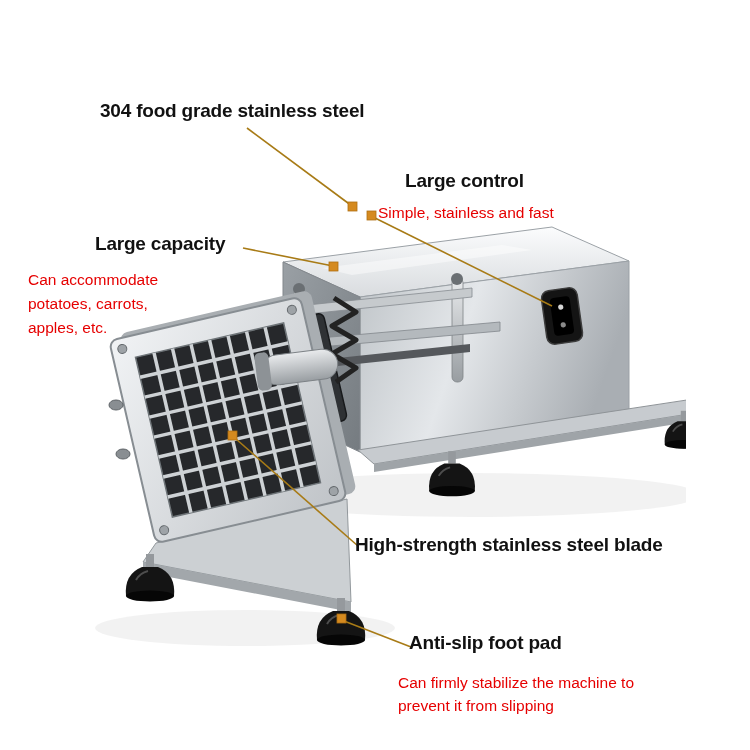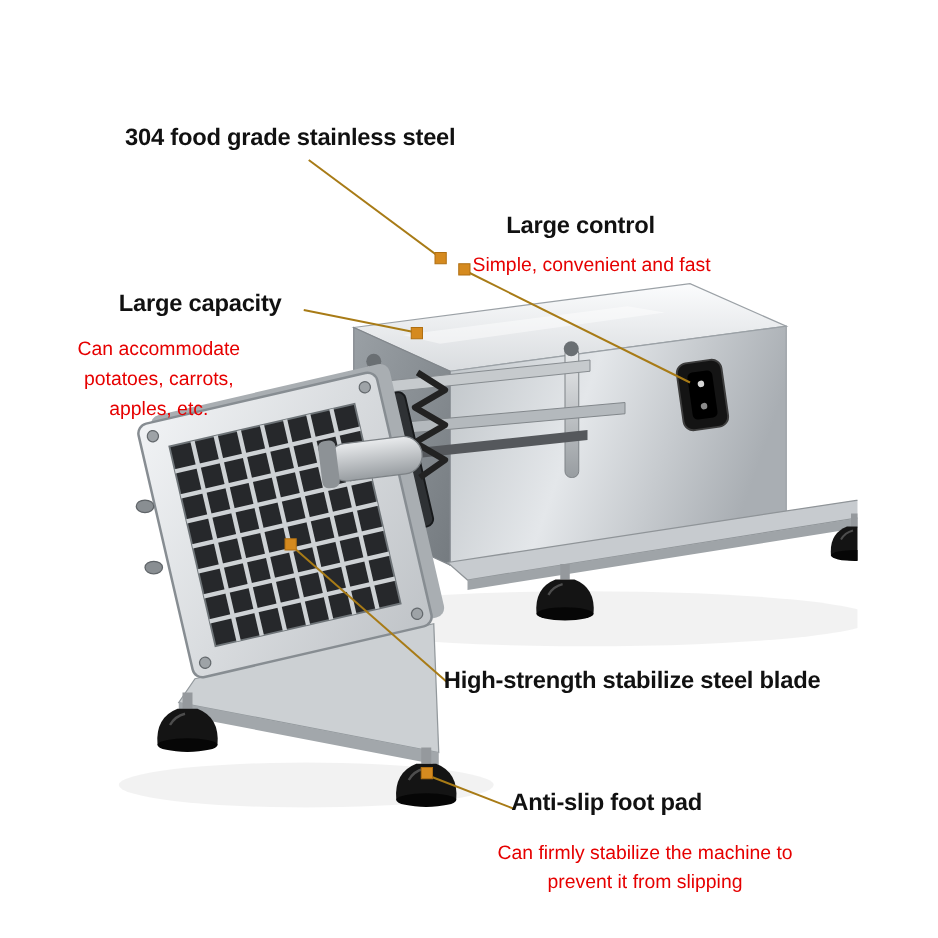--- a/index.html
+++ b/index.html
@@ -5,37 +5,37 @@
   :root{
     --title:#111111;
     --desc:#e60000;
     --leader:#a87b16;
     --marker:#d58a1f;
     --background:#ffffff;
   }
   html,body{margin:0;padding:0;background:var(--background);}
   .stage{
     position:relative;width:686px;height:750px;background:var(--background);
-    font-family:"Liberation Sans",sans-serif;overflow:hidden;text-align:center;
+    font-family:"Liberation Sans",sans-serif;overflow:hidden;
   }
   .stage svg{position:absolute;left:0;top:0;}
   .ann-title{
     position:absolute;font-weight:700;font-size:19px;color:var(--title);
     letter-spacing:-0.2px;white-space:pre;
   }
   .ann-desc{
     position:absolute;font-size:15.5px;color:var(--desc);
     white-space:pre-line;line-height:1.47;
   }
   
   .t-material{left:100px;top:100px;}
   .t-button{left:405px;top:170px;}
   .d-button{left:378px;top:202px;}
   .t-capacity{left:95px;top:233px;}
-  .d-capacity{left:28px;top:268px;line-height:1.55;margin-left:34px;}
+  .d-capacity{left:28px;top:268px;line-height:1.55;}
   .t-blade{left:355px;top:534px;}
   .d-blade{left:376px;top:563px;line-height:1.42;}
   .t-foot{left:409px;top:632px;}
   .d-foot{left:398px;top:672px;}
 </style>
 </head>
 <body>
 
 <div class="stage">
 
@@ -171,25 +171,25 @@
       <rect x="367" y="211" width="9" height="9"></rect>
       <rect x="329" y="262" width="9" height="9"></rect>
       <rect x="228" y="431" width="9" height="9"></rect>
       <rect x="337" y="614" width="9" height="9"></rect>
     </g>
   </svg>
 
   <div class="ann-title t-material">304 food grade stainless steel</div>
 
   <div class="ann-title t-button">Large control</div>
-  <div class="ann-desc d-button">Simple, convenient and fast</div>
+  <div class="ann-desc d-button">Simple, stainless and fast</div>
 
   <div class="ann-title t-capacity">Large capacity</div>
   <div class="ann-desc d-capacity">Can accommodate
 potatoes, carrots,
 apples, etc.</div>
 
-  <div class="ann-title t-blade">High-strength stabilize steel blade</div>
+  <div class="ann-title t-blade">High-strength stainless steel blade</div>
 
   <div class="ann-title t-foot">Anti-slip foot pad</div>
   <div class="ann-desc d-foot">Can firmly stabilize the machine to
 prevent it from slipping</div>
 </div>
 
 </body></html>

